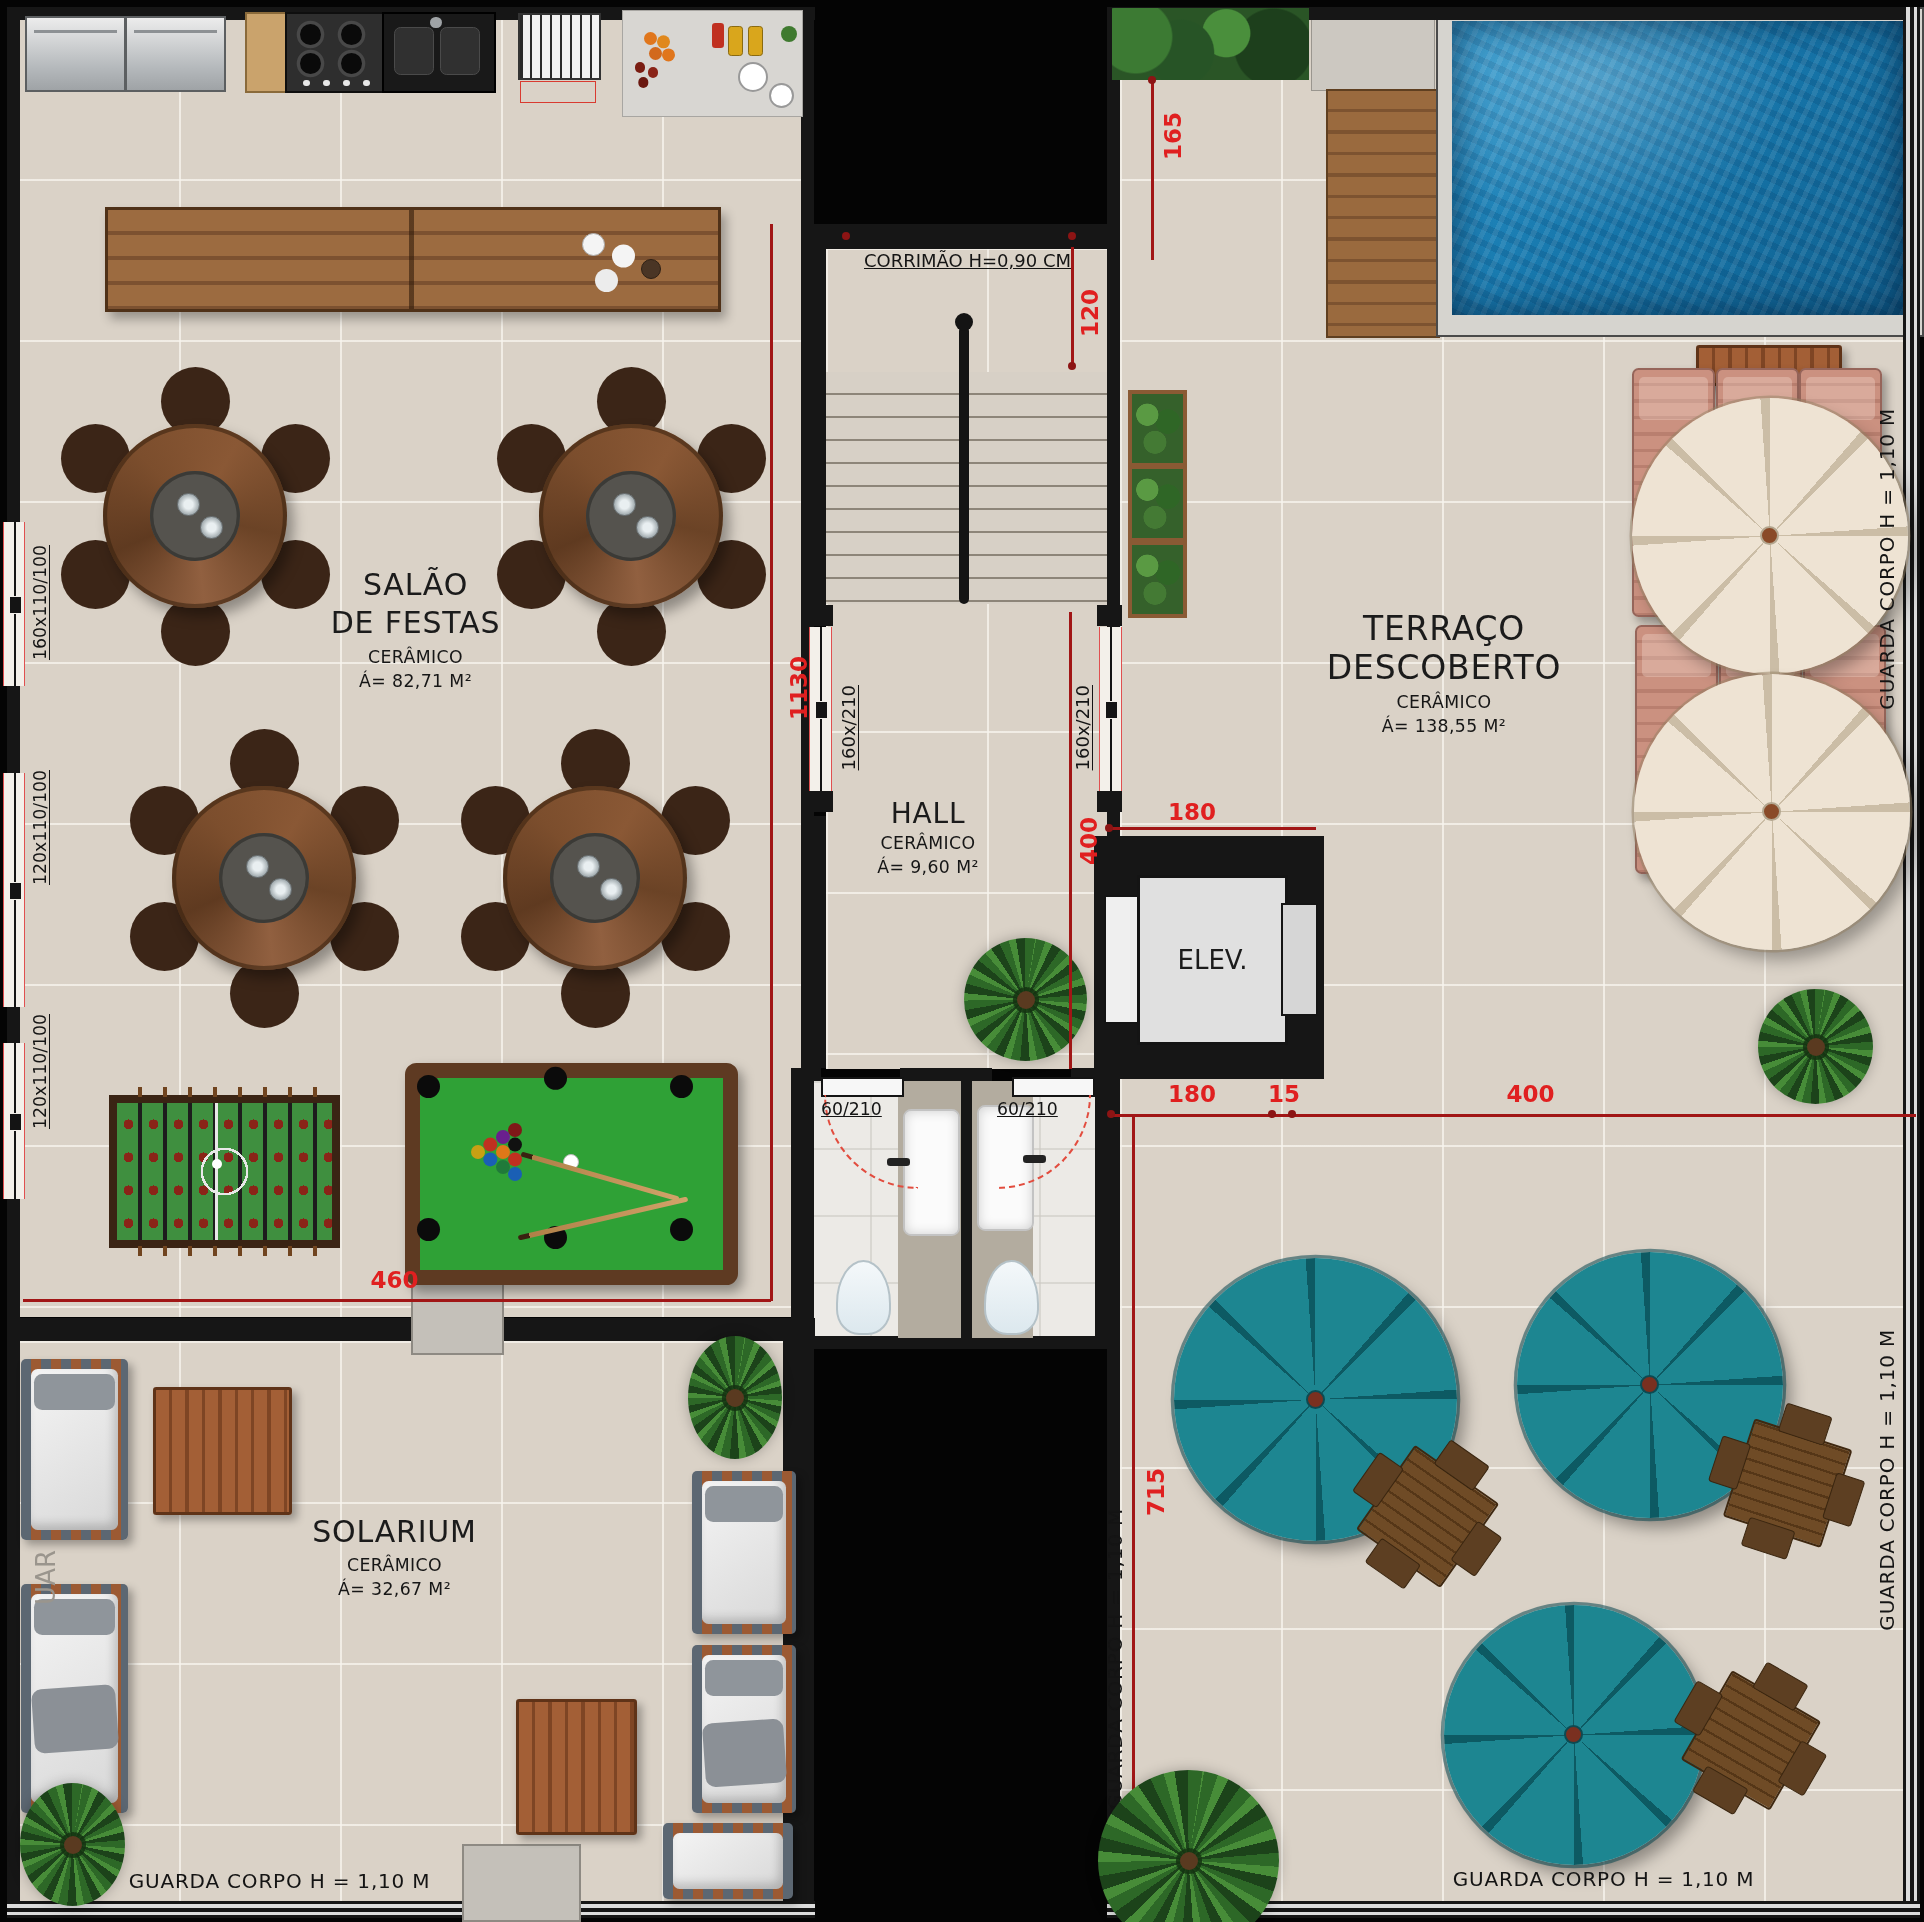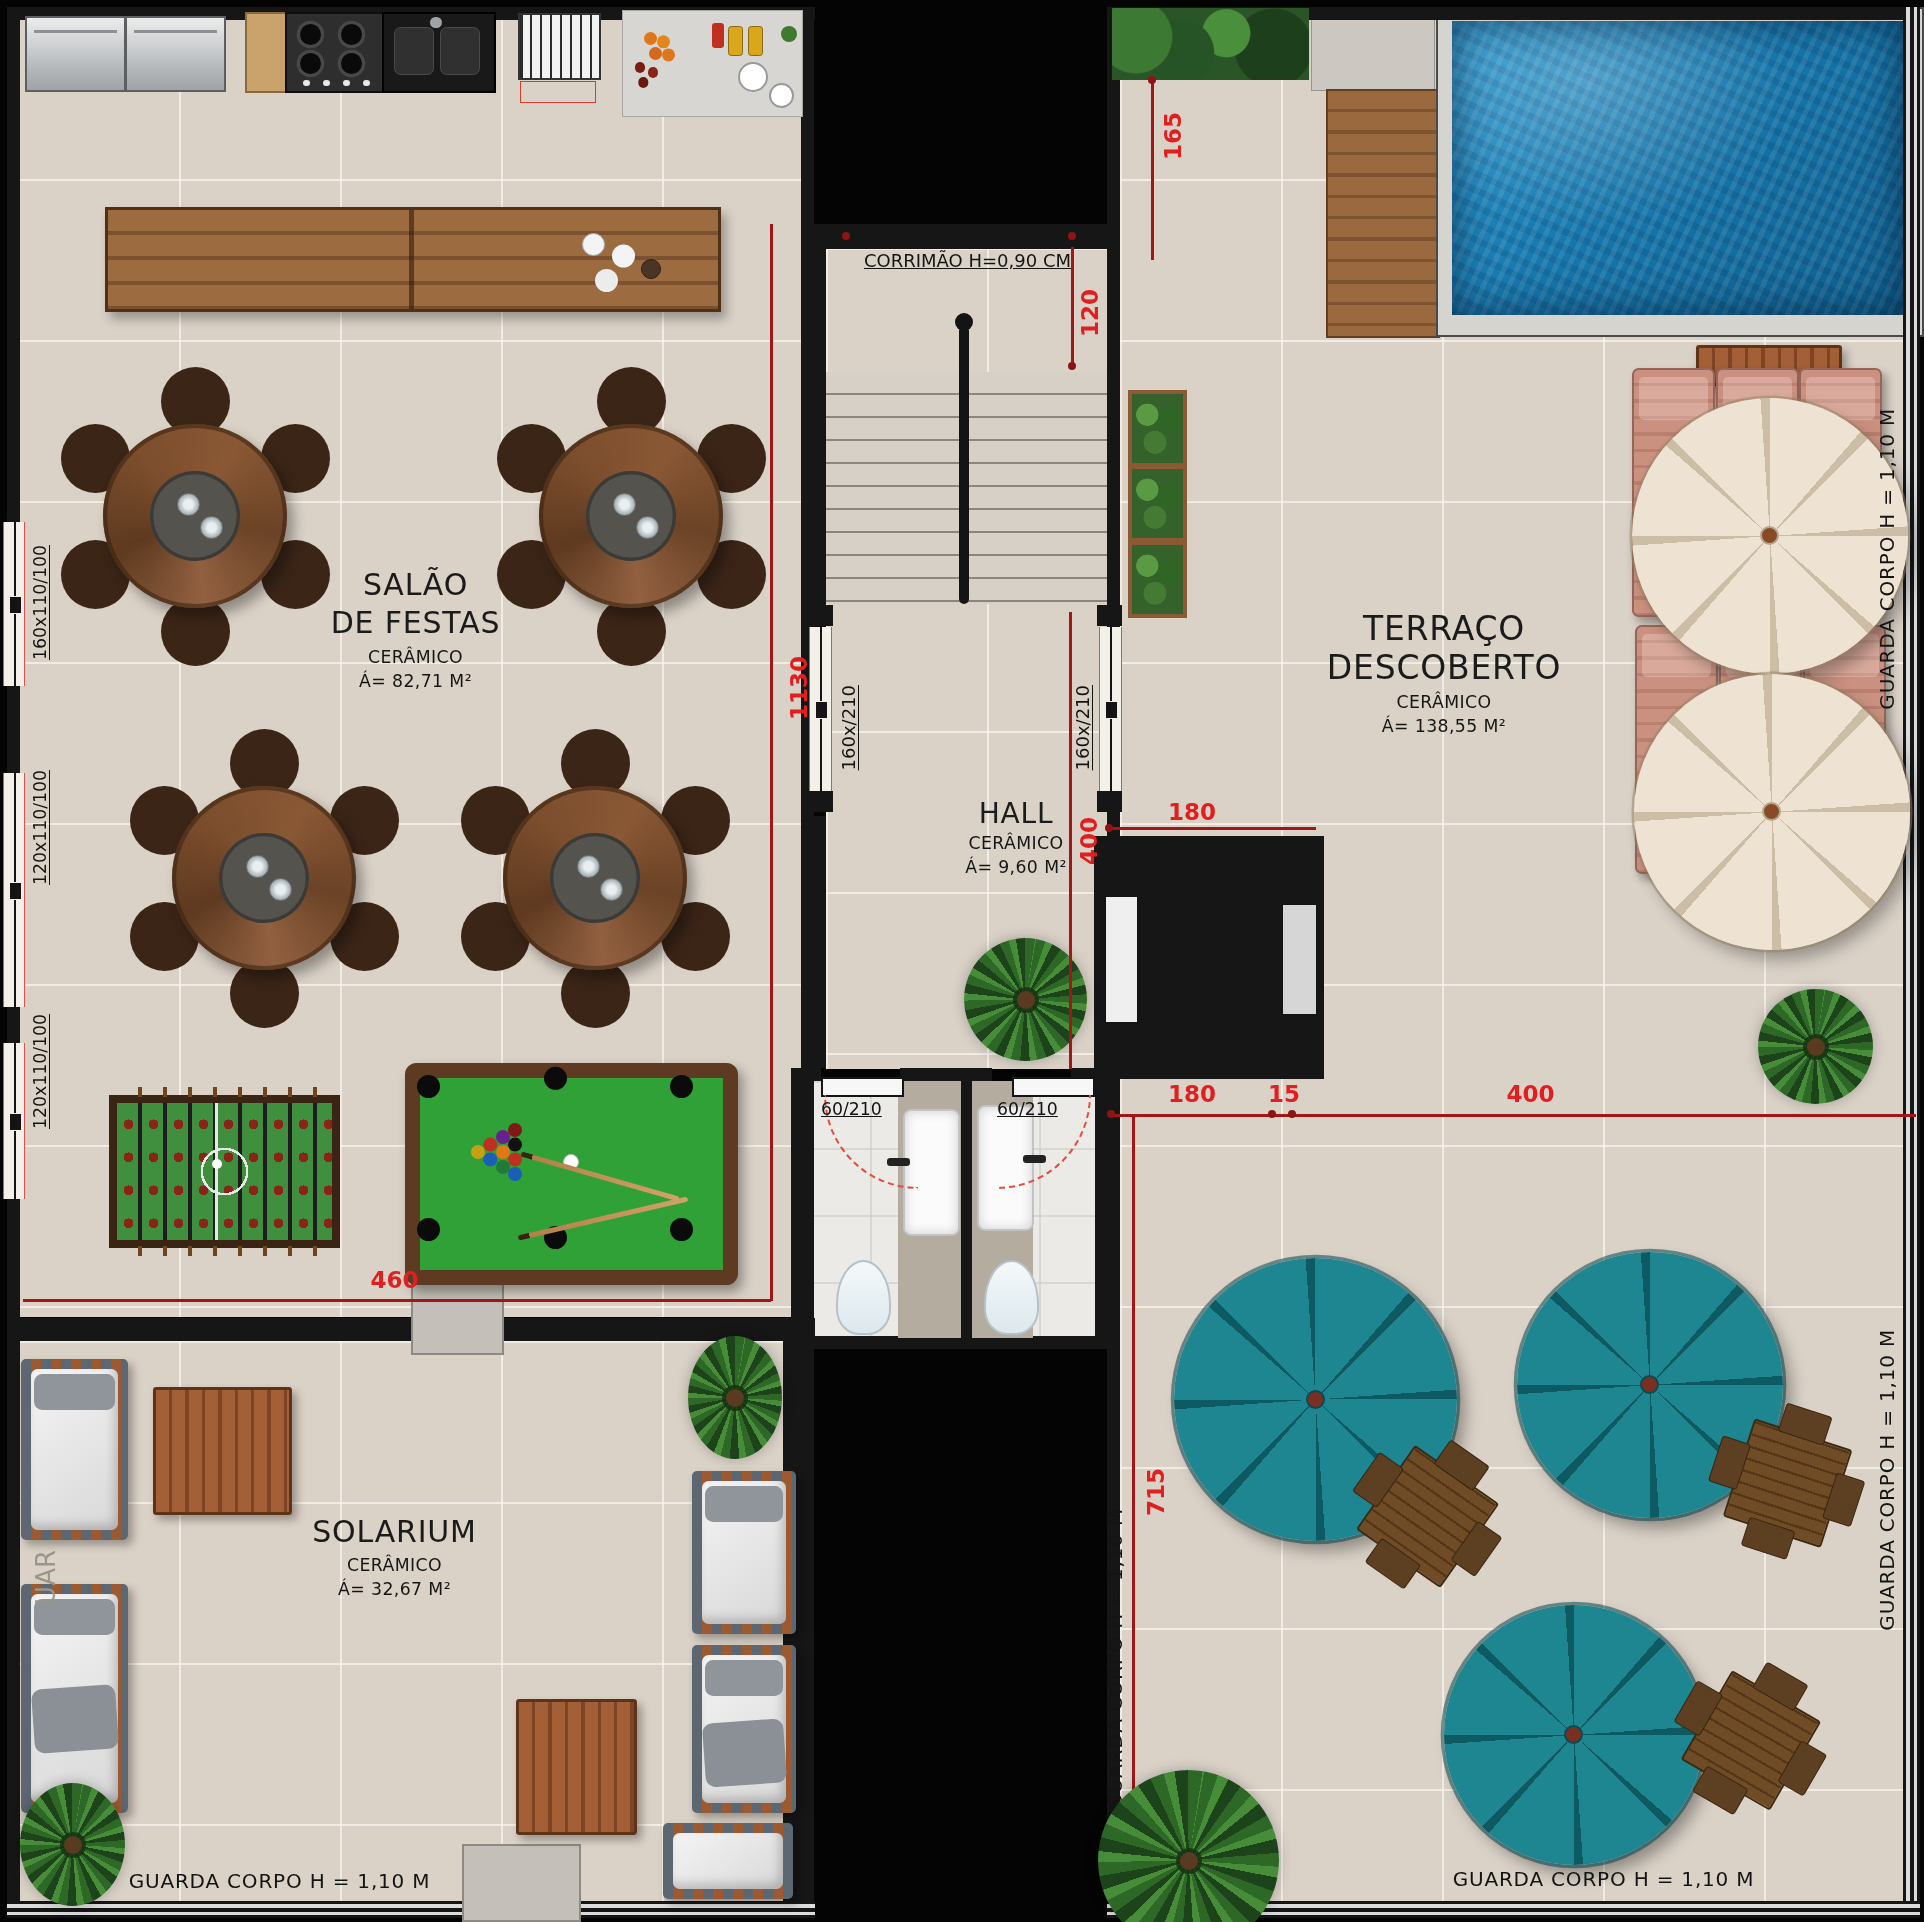--- a/index.html
+++ b/index.html
@@ -194,20 +194,23 @@
       <span class="vtxt lbl" style="font-size:17.3px">160x110/100</span>
     </div>
   <div class="vbox" style="left:23px;top:746px;width:33px;height:164px">
       <span class="vtxt lbl" style="font-size:17.3px">120x110/100</span>
     </div>
   <div class="vbox" style="left:23px;top:990px;width:33px;height:164px">
       <span class="vtxt lbl" style="font-size:17.3px">120x110/100</span>
     </div>
 
   <div class="wall" style="left:1094px;top:836px;width:230px;height:243px"></div>
+  <div class="furn" style="left:1137px;top:875px;width:145px;height:164px;background:#e0e0e0;border:3.3px solid #141414;display:flex;align-items:center;justify-content:center">
+    <span style="font-size:26px;color:#1b1b1b">ELEV.</span>
+  </div>
   <div class="furn" style="left:1104px;top:895px;width:31px;height:125px;background:#efefef;border:2.5px solid #141414"></div>
   <div class="furn" style="left:1281px;top:903px;width:33px;height:109px;background:#d6d6d6;border:2.5px solid #141414"></div>
 
   <div class="furn" style="left:898px;top:1081px;width:63px;height:257px;background:#b3ac9f"></div>
   <div class="furn" style="left:903px;top:1109px;width:53px;height:123px;background:#fbfbfb;border:2.5px solid #c3c3c3;border-radius:8.2px;box-shadow:inset 0 0 11.5px rgba(0,0,0,.18)"></div>
   <div class="furn" style="left:887px;top:1158px;width:23px;height:8.2px;background:#222;border-radius:3.3px"></div>
   <div class="furn" style="left:836px;top:1260px;width:51px;height:71px;background:linear-gradient(#f4f8fa,#dce8ee);border:2.5px solid #b5c2c8;border-radius:50% 50% 42% 42% / 58% 58% 34% 34%"></div>
   <div class="leaf" style="left:821px;top:1077px;width:79px;height:16.4px"></div>
   <div class="arc-l" style="left:824px;top:1095px;width:92px;height:92px"></div>
   <div class="hlab lbl" style="left:821px;top:1099px;width:90px;text-align:left;font-size:17.3px">60/210</div>
@@ -404,21 +407,21 @@
   <div class="vbox" style="left:1137px;top:1443px;width:38px;height:99px">
       <span class="vtxt dim">715</span>
     </div>
 
   <div class="hlab" style="left:251px;top:566px;width:329px">
     <div class="room">SALÃO</div>
     <div class="room">DE FESTAS</div>
     <div class="sub" style="margin-top:3.3px">CERÂMICO</div>
     <div class="sub">Á= 82,71 M²</div>
   </div>
-  <div class="hlab" style="left:940px;top:796px;width:152px">
+  <div class="hlab" style="left:852px;top:796px;width:152px">
     <div class="room" style="font-size:28px;line-height:35px">HALL</div>
     <div class="sub">CERÂMICO</div>
     <div class="sub">Á= 9,60 M²</div>
   </div>
   <div class="hlab" style="left:1298px;top:609px;width:292px">
     <div class="room" style="font-size:33px;line-height:39px">TERRAÇO</div>
     <div class="room" style="font-size:33px;line-height:39px">DESCOBERTO</div>
     <div class="sub" style="margin-top:3.3px">CERÂMICO</div>
     <div class="sub">Á= 138,55 M²</div>
   </div>

